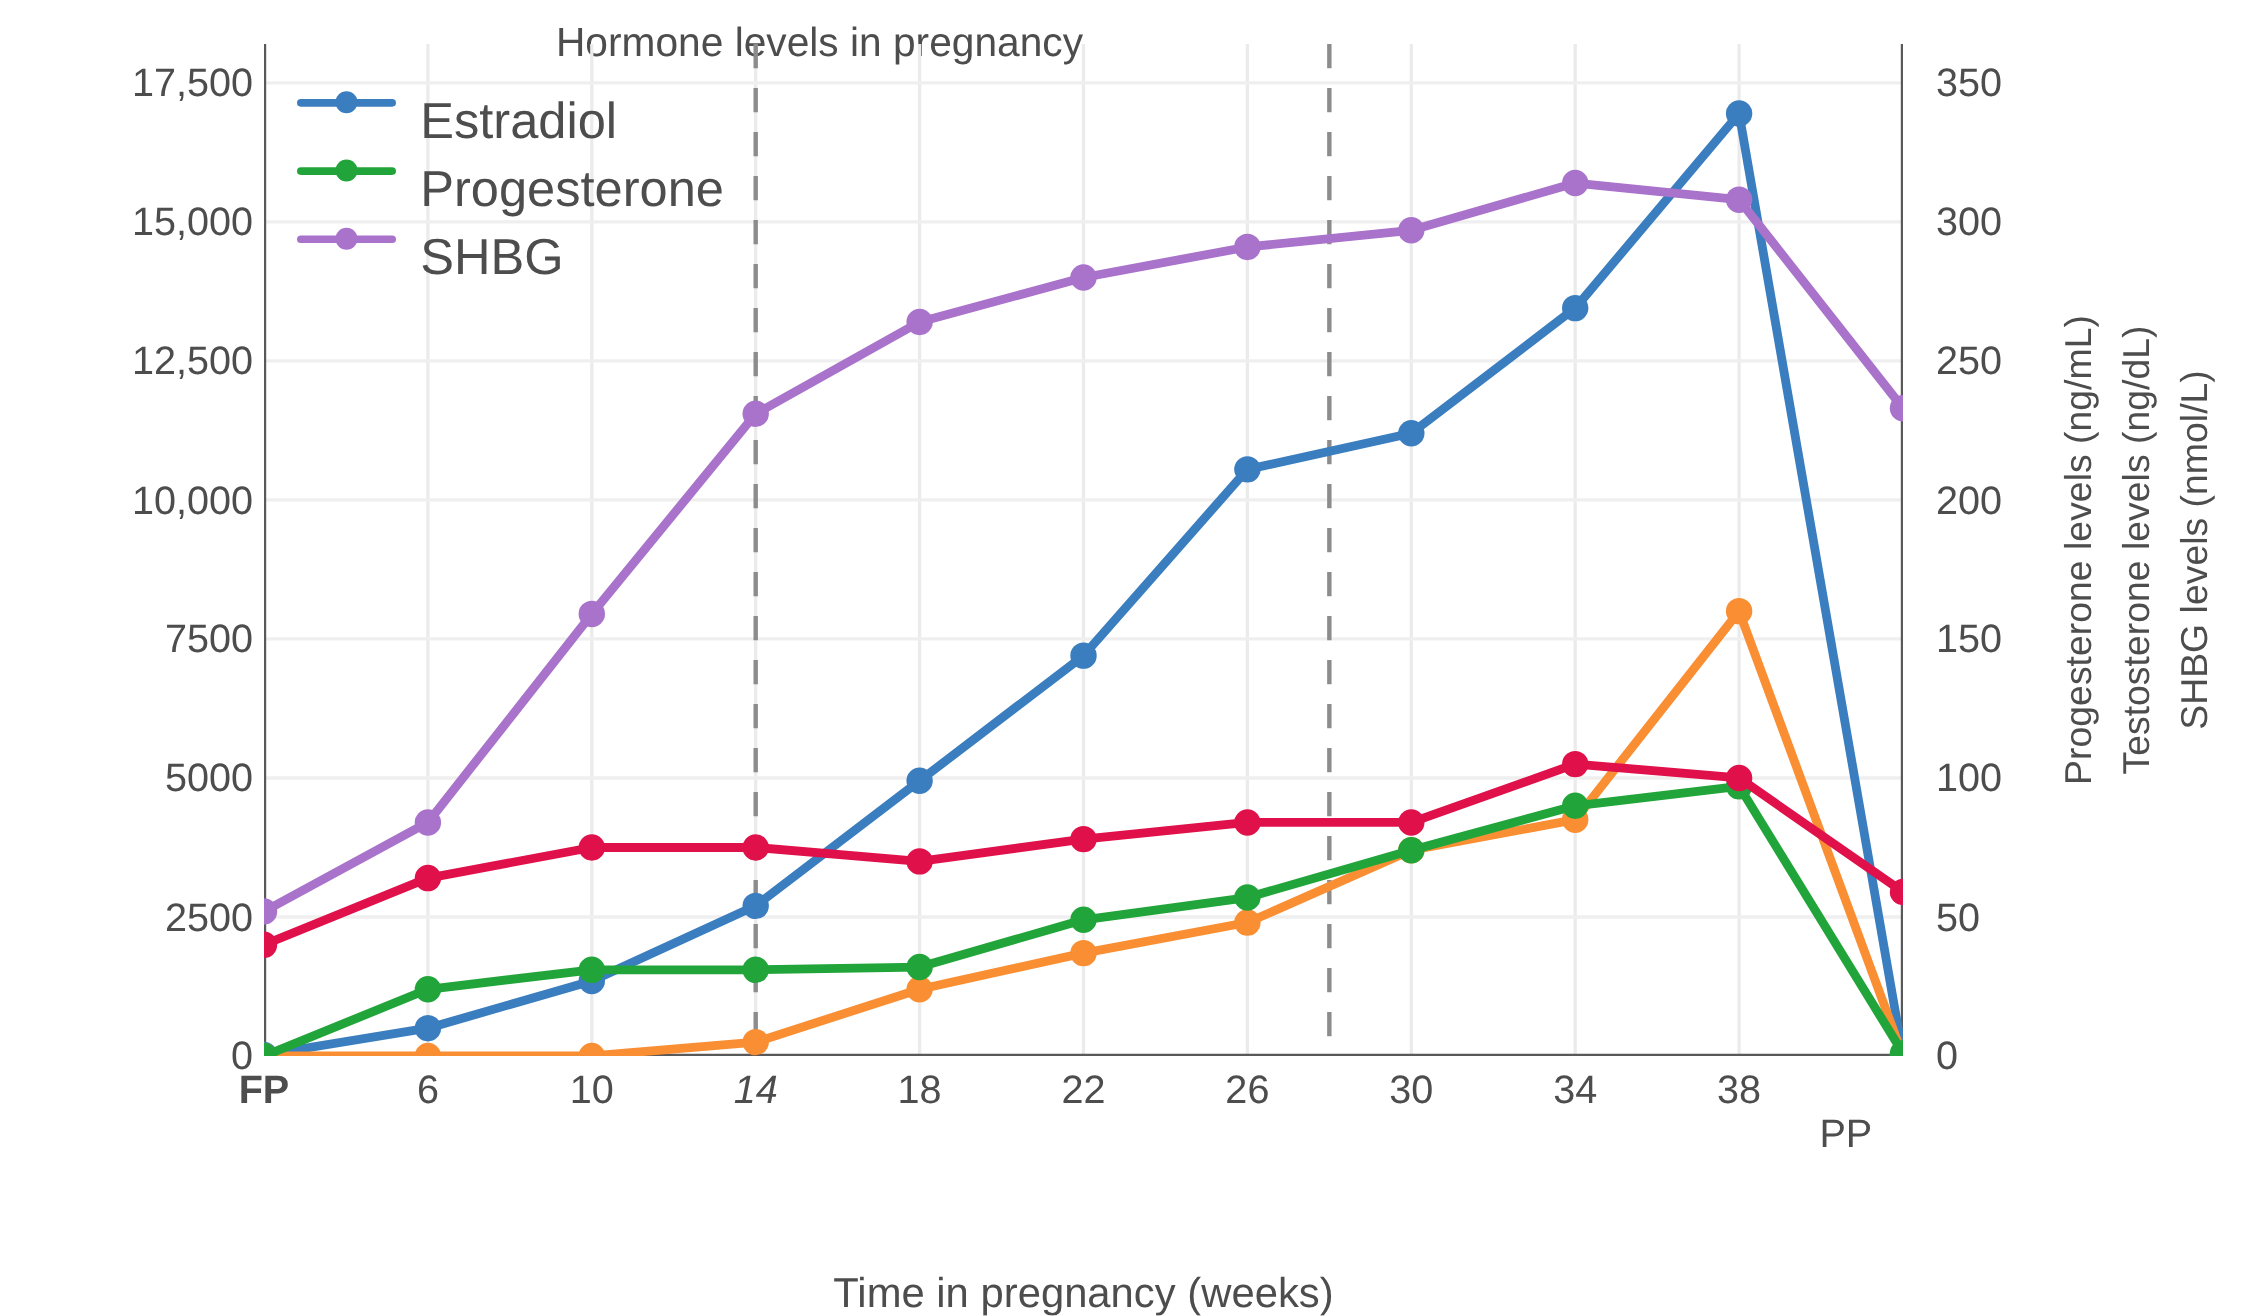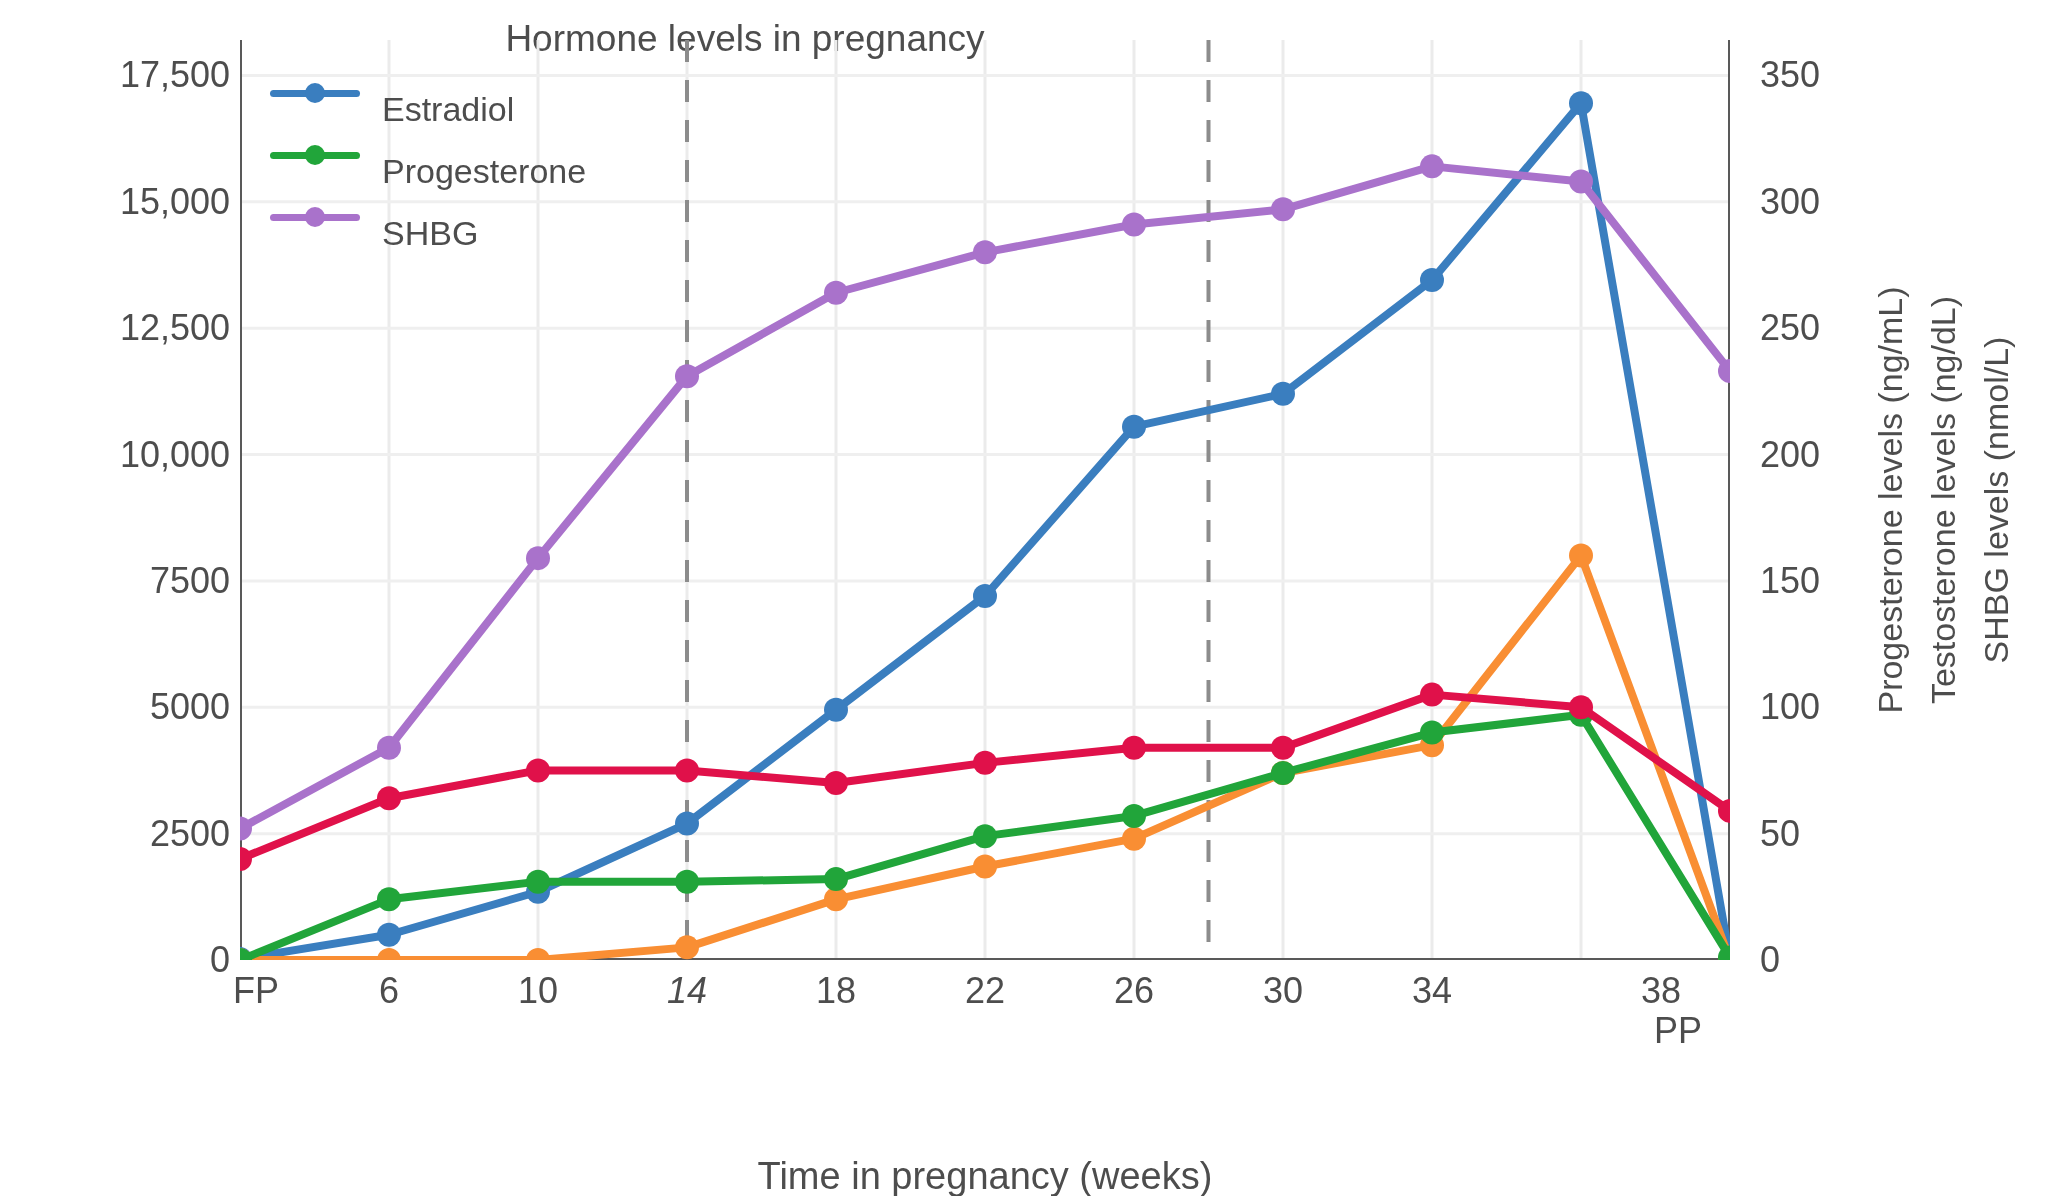--- a/index.html
+++ b/index.html
@@ -38,21 +38,21 @@
   }
   .xtick{
     position:absolute;top:930px;width:200px;text-align:center;
     font-size:36px;color:#4d4d4d;transform:translateX(-50%);
   }
   svg{display:block;}
   .legend{position:absolute;left:30px;top:22px;}
   .legend-row{display:flex;align-items:center;height:62px;}
   .legend-line{width:90px;height:7px;border-radius:4px;position:relative;}
   .legend-dot{position:absolute;left:50%;top:50%;width:20px;height:20px;border-radius:50%;transform:translate(-50%,-50%);}
-  .legend-text{margin-left:22px;font-size:34px;color:#4d4d4d;white-space:nowrap;margin-top:32px;}
+  .legend-text{margin-left:22px;font-size:46px;color:#4d4d4d;white-space:nowrap;margin-top:32px;}
 </style>
 </head>
 <body>
 
 <div id="root">
 
   <div class="chart-title">Hormone levels in pregnancy</div>
 
   <div class="ylabel-right-wrap">
     <div class="ylabel-right ylr1">Progesterone levels (ng/mL)</div>
@@ -202,30 +202,30 @@
         <div class="ytick-right" style="top: 920px;">0</div>
         <div class="ytick-right" style="top: 793.626px;">50</div>
         <div class="ytick-right" style="top: 667.253px;">100</div>
         <div class="ytick-right" style="top: 540.879px;">150</div>
         <div class="ytick-right" style="top: 414.505px;">200</div>
         <div class="ytick-right" style="top: 288.132px;">250</div>
         <div class="ytick-right" style="top: 161.758px;">300</div>
         <div class="ytick-right" style="top: 35.3846px;">350</div>
       </div>
     <div id="xt">
-        <div class="xtick" style="left: 16px;">FP</div>
+        <div class="xtick" style="left: 0px; font-weight: bold;">FP</div>
         <div class="xtick" style="left: 149px;">6</div>
         <div class="xtick" style="left: 298px; text-align: center;">10</div>
         <div class="xtick" style="left: 447px; font-style: italic;">14</div>
         <div class="xtick" style="left: 596px;">18</div>
         <div class="xtick" style="left: 745px;">22</div>
         <div class="xtick" style="left: 894px;">26</div>
         <div class="xtick" style="left: 1043px;">30</div>
         <div class="xtick" style="left: 1192px;">34</div>
-        <div class="xtick" style="left: 1341px; text-align: right;">38</div>
+        <div class="xtick" style="left: 1341px;">38</div>
         <div class="xtick" style="left: 1438px; margin-top: 40px;">PP</div>
       </div>
 
     <div class="legend" id="legend">
         <div class="legend-row">
           <div class="legend-line" style="background: rgb(58, 126, 191);">
             <div class="legend-dot" style="background: rgb(58, 126, 191);"></div>
           </div>
           <span class="legend-text">Estradiol</span>
         </div>

